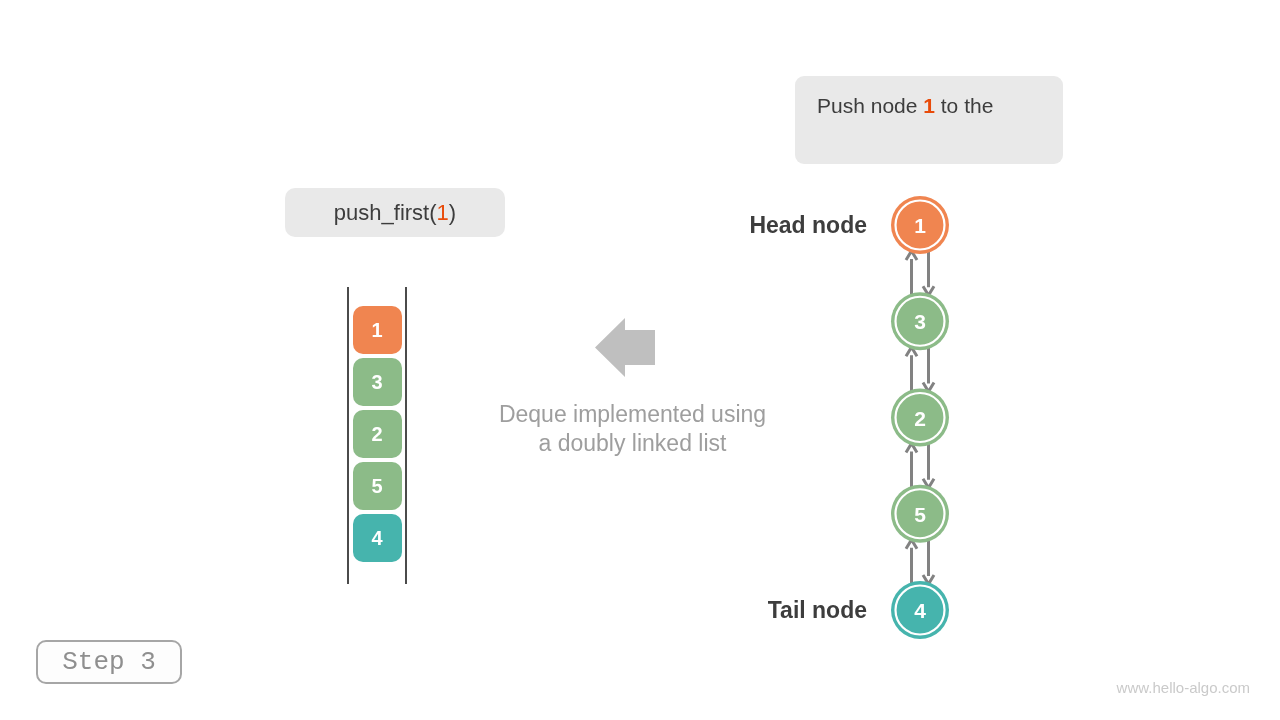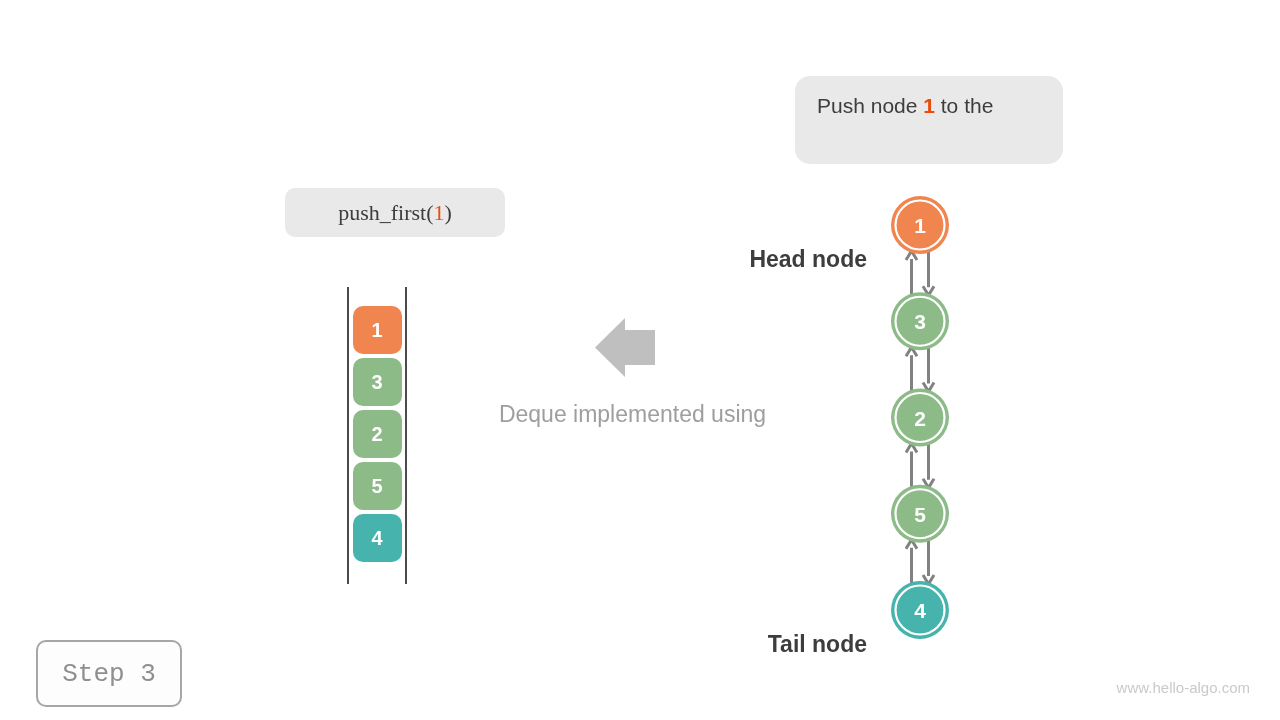--- a/index.html
+++ b/index.html
@@ -6,32 +6,32 @@
   body{
     width:1280px;height:720px;position:relative;overflow:hidden;
     background:#ffffff;
     font-family:"Liberation Sans", sans-serif;
   }
   .abs{position:absolute;}
 
   
   .callout{
     left:795px;top:76px;width:268px;height:88px;box-sizing:border-box;
-    background:var(--gray-box);border-radius:15px;
+    background:var(--gray-box);border-radius:9px;
     padding:15px 0 0 22px;
     font-size:21px;line-height:29px;color:var(--dark-text);
   }
   .hl{color:var(--highlight);font-weight:700;}
 
   
   .code-chip{
     left:285px;top:188px;width:220px;height:49px;box-sizing:border-box;
     background:var(--gray-box);border-radius:10px;
     display:flex;align-items:center;justify-content:center;
-    font-family:Liberation Serif, serif;
+    font-family:Liberation Sans, sans-serif;
     font-size:22px;font-weight:500;color:var(--dark-text);
     letter-spacing:0px;
   }
   .code-chip .hl{font-weight:500;}
 
   
   .deque-array{
     left:347px;top:287px;width:60px;height:297px;box-sizing:border-box;
     border-left:2px solid var(--rail);border-right:2px solid var(--rail);
     padding-top:19px;
@@ -51,28 +51,28 @@
     text-align:center;
     font-size:23px;line-height:29px;color:var(--muted-text);
   }
 
   
   .ll-svg{left:880px;top:180px;}
 
   
   .node-label{
     width:167px;left:700px;text-align:right;
-    font-size:23px;font-weight:700;color:var(--dark-text);line-height:30px;margin-top:34px;
+    font-size:23px;font-weight:700;color:var(--dark-text);line-height:30px;
   }
   .head-label{top:210px;}
   .tail-label{top:595px;text-align:right;}
 
   
   .step-badge{
-    left:36px;top:640px;width:146px;height:67px;box-sizing:border-box;
+    left:36px;top:640px;width:146px;height:44px;box-sizing:border-box;
     background:#fdfdfd;border:2px solid var(--step-border);border-radius:10px;
     display:flex;align-items:center;justify-content:center;
     font-family:"Liberation Mono","DejaVu Sans Mono",monospace;
     font-size:26px;font-weight:500;color:var(--step-text);
   }
 
   
   .watermark{
     right:30px;top:679px;
     font-family:Liberation Sans, sans-serif;
@@ -101,20 +101,21 @@
       <div class="stack-item" style="background: rgb(140, 187, 136);">5</div>
       <div class="stack-item" style="background: rgb(70, 180, 173);">4</div>
     </div>
 
   <svg class="abs big-arrow" width="60" height="59" viewBox="0 0 60 59">
     <polygon points="0,29.5 30,0 30,12 60,12 60,47 30,47 30,59" fill="#bfbfbf"></polygon>
   </svg>
 
   <div class="abs deque-note">
     <span>Deque implemented using</span><br>
+    <span>a doubly linked list</span>
   </div>
 
   <svg class="abs ll-svg" width="80" height="470" viewBox="0 0 80 470">
       <g stroke="#828282" stroke-width="3" fill="none">
         <line x1="31.5" y1="79" x2="31.5" y2="115.25"></line>
         <polyline points="26,80 31.5,71 37,80"></polyline>
         <line x1="48.5" y1="71" x2="48.5" y2="107.25"></line>
         <polyline points="43,106.25 48.5,115.25 54,106.25"></polyline>
       </g>
       <g stroke="#828282" stroke-width="3" fill="none">

